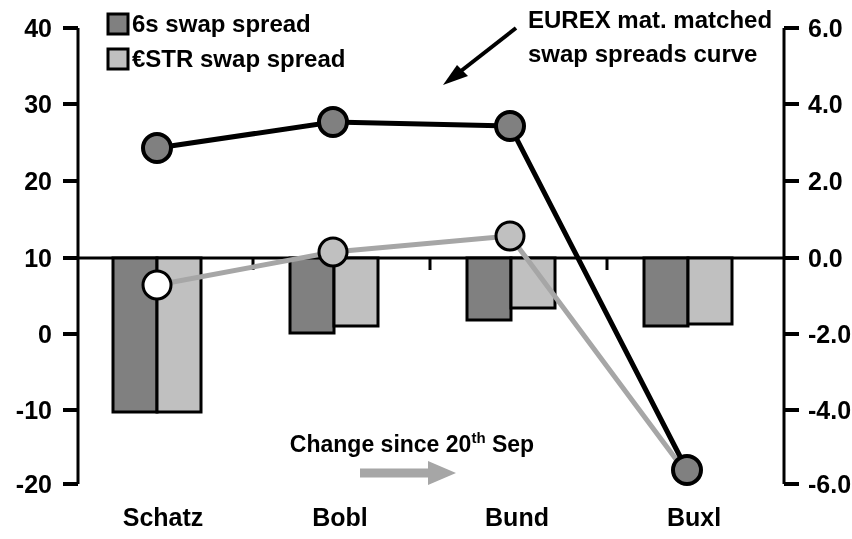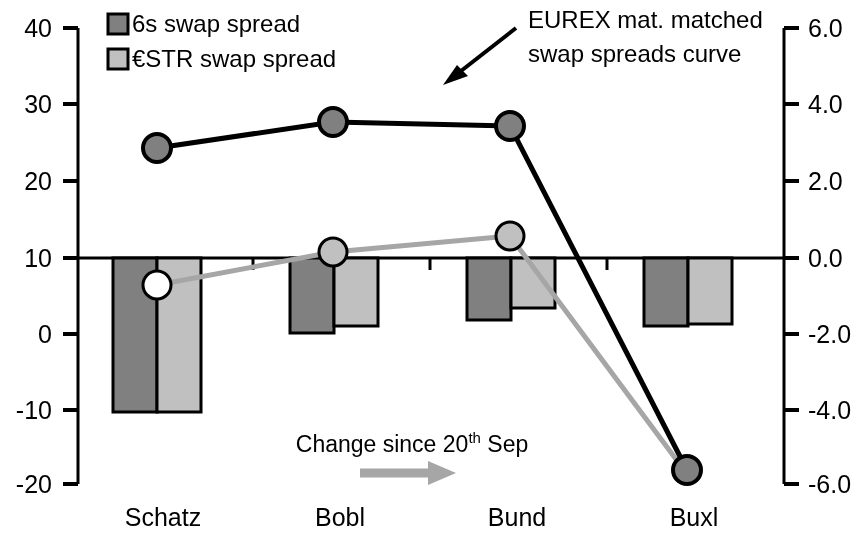--- a/index.html
+++ b/index.html
@@ -1,17 +1,17 @@
 <!DOCTYPE html>
 <html><head>
 <meta charset="utf-8">
 <style>
   html,body{margin:0;padding:0;}
   body{width:852px;height:539px;background:#fff;font-family:"Liberation Sans",sans-serif;overflow:hidden;}
-  #root{position:relative;width:852px;height:526px;}
+  #root{position:relative;width:852px;height:526px;font-weight:bold;}
   svg{display:block;}
   .axis-label{font-size:25px;fill:#000;font-family:"Liberation Sans",sans-serif;}
   .cat-label{font-size:25px;fill:#000;font-family:"Liberation Sans",sans-serif;text-anchor:middle;}
   .legend-text{font-size:24px;fill:#000;font-family:"Liberation Sans",sans-serif;}
   .anno-text{font-size:24px;fill:#000;font-family:"Liberation Sans",sans-serif;}
   .anno-text2{font-size:23px;fill:#000;font-family:"Liberation Sans",sans-serif;text-anchor:middle;}
   .sup{font-size:15px;}
 </style>
 </head>
 <body>

